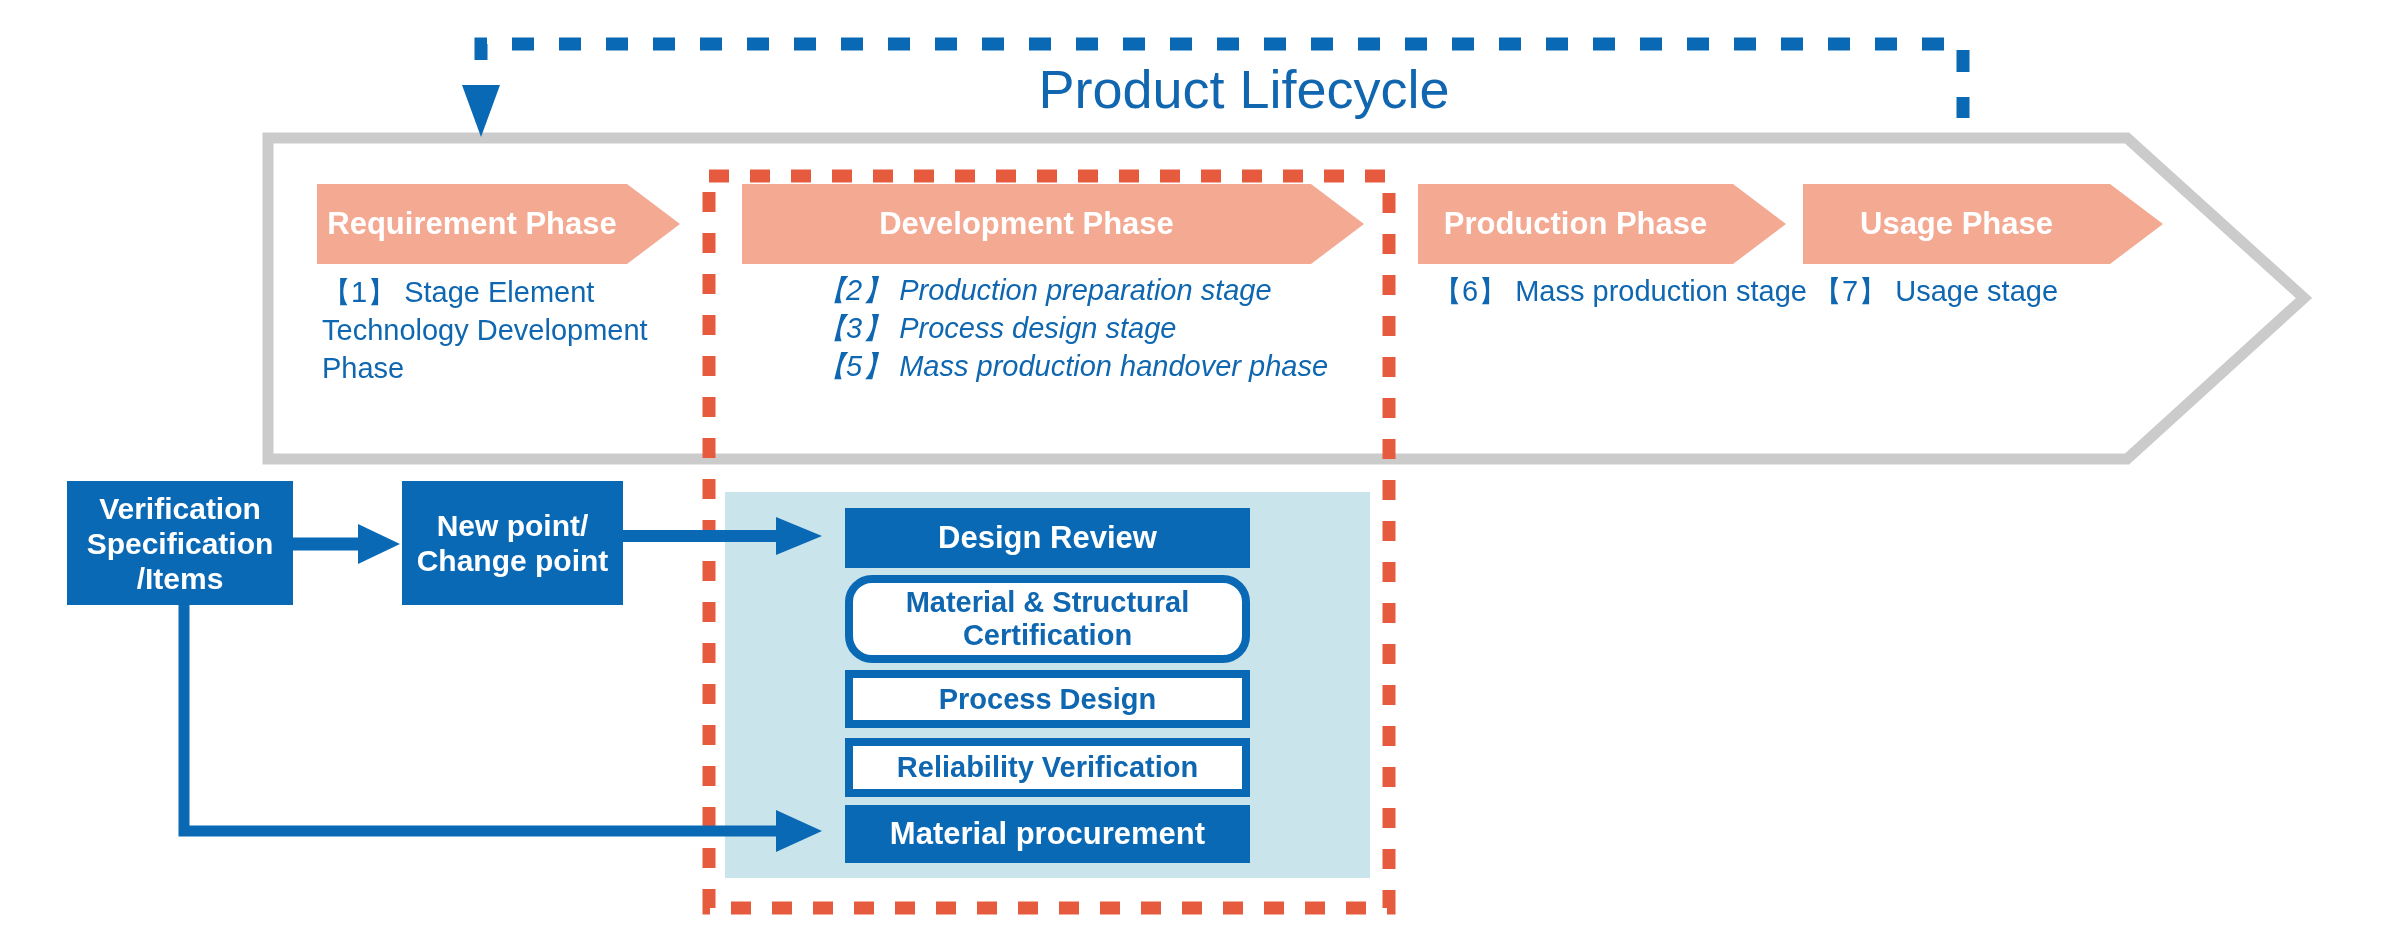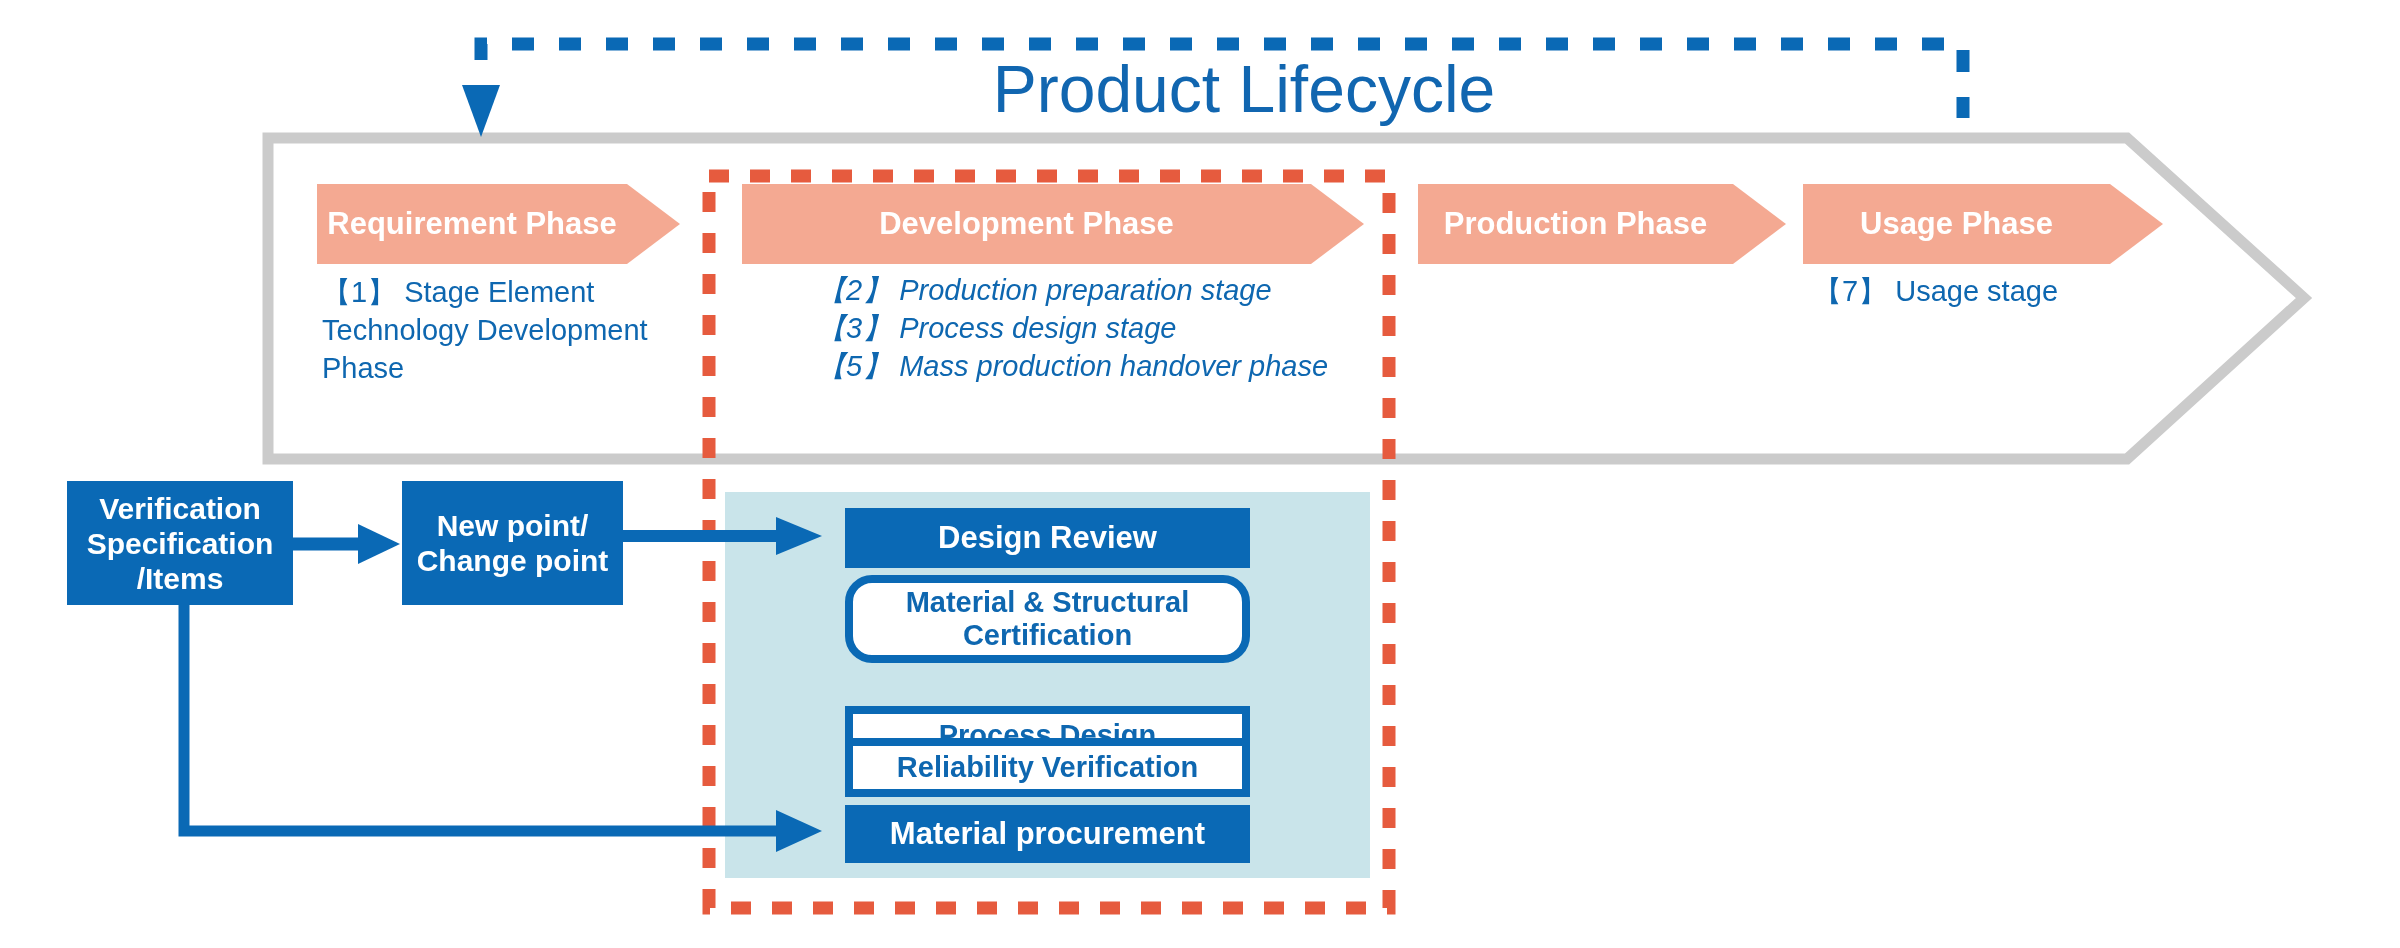--- a/index.html
+++ b/index.html
@@ -10,21 +10,21 @@
   
   .pentagon{fill:#ffffff;stroke:var(--gray);stroke-width:11px;}
   .lifecycle-dash{fill:none;stroke:var(--blue);stroke-width:13px;stroke-dasharray:22 25;}
   .down-arrow{fill:var(--blue);}
   .scope-dash{fill:none;stroke:var(--red);stroke-width:13px;stroke-dasharray:20 21;}
   .conn-stem{stroke:var(--blue);fill:none;}
   .conn-head{fill:var(--blue);}
 
   
   .title{position:absolute;left:944px;top:58px;width:600px;height:62px;line-height:62px;
-         text-align:center;font-size:66px;color:var(--title-blue);}
+         text-align:center;font-size:54px;color:var(--title-blue);}
 
   
   .phase-arrow{position:absolute;top:184px;height:80px;background:var(--salmon);
     clip-path:polygon(0 0,calc(100% - 53px) 0,100% 50%,calc(100% - 53px) 100%,0 100%);
     display:flex;align-items:center;justify-content:center;
     box-sizing:border-box;padding-right:53px;
     color:#ffffff;font-weight:bold;font-size:31px;}
   #arrow-requirement{left:317px;width:363px;}
   #arrow-development{left:742px;width:622px;}
   #arrow-production{left:1418px;width:368px;}
@@ -41,21 +41,21 @@
   .panel{position:absolute;left:725px;top:492px;width:645px;height:386px;background:var(--teal);}
 
   
   .bar{position:absolute;left:845px;width:405px;box-sizing:border-box;
        display:flex;flex-direction:column;align-items:center;justify-content:center;
        text-align:center;font-weight:bold;}
   .bar.filled{background:var(--blue);color:#ffffff;font-size:31px;}
   .bar.outlined{background:#ffffff;border:8px solid var(--blue);color:var(--blue-text);font-size:29px;line-height:33px;}
   #bar-design-review{top:508px;height:60px;}
   #bar-material-structural{top:575px;height:88px;border-radius:27px;}
-  #bar-process-design{top:670px;height:58px;margin-top:36px;}
+  #bar-process-design{top:670px;height:58px;}
   #bar-reliability{top:738px;height:59px;}
   #bar-procurement{top:805px;height:58px;}
 
   
   .bluebox{position:absolute;top:481px;height:124px;background:var(--blue);
     color:#ffffff;font-weight:bold;font-size:30px;line-height:35px;
     display:flex;flex-direction:column;align-items:center;justify-content:center;text-align:center;}
   #box-requirements{left:67px;width:226px;}
   #box-change{left:402px;width:221px;}
 </style>
@@ -88,20 +88,23 @@
 
   <div class="phase-items" id="items-requirement">
     <div>【1】 Stage Element</div>
     <div>Technology Development</div>
     <div>Phase</div>
   </div>
   <div class="phase-items" id="items-development">
     <div>【2】 Production preparation stage</div>
     <div>【3】 Process design stage</div>
     <div>【5】 Mass production handover phase</div>
+  </div>
+  <div class="phase-items" id="items-production">
+    <div>【6】 Mass production stage</div>
   </div>
   <div class="phase-items" id="items-usage">
     <div>【7】 Usage stage</div>
   </div>
 
   <div class="panel"></div>
 
   <div class="bar filled" id="bar-design-review">
     <div>Design Review</div>
   </div>

